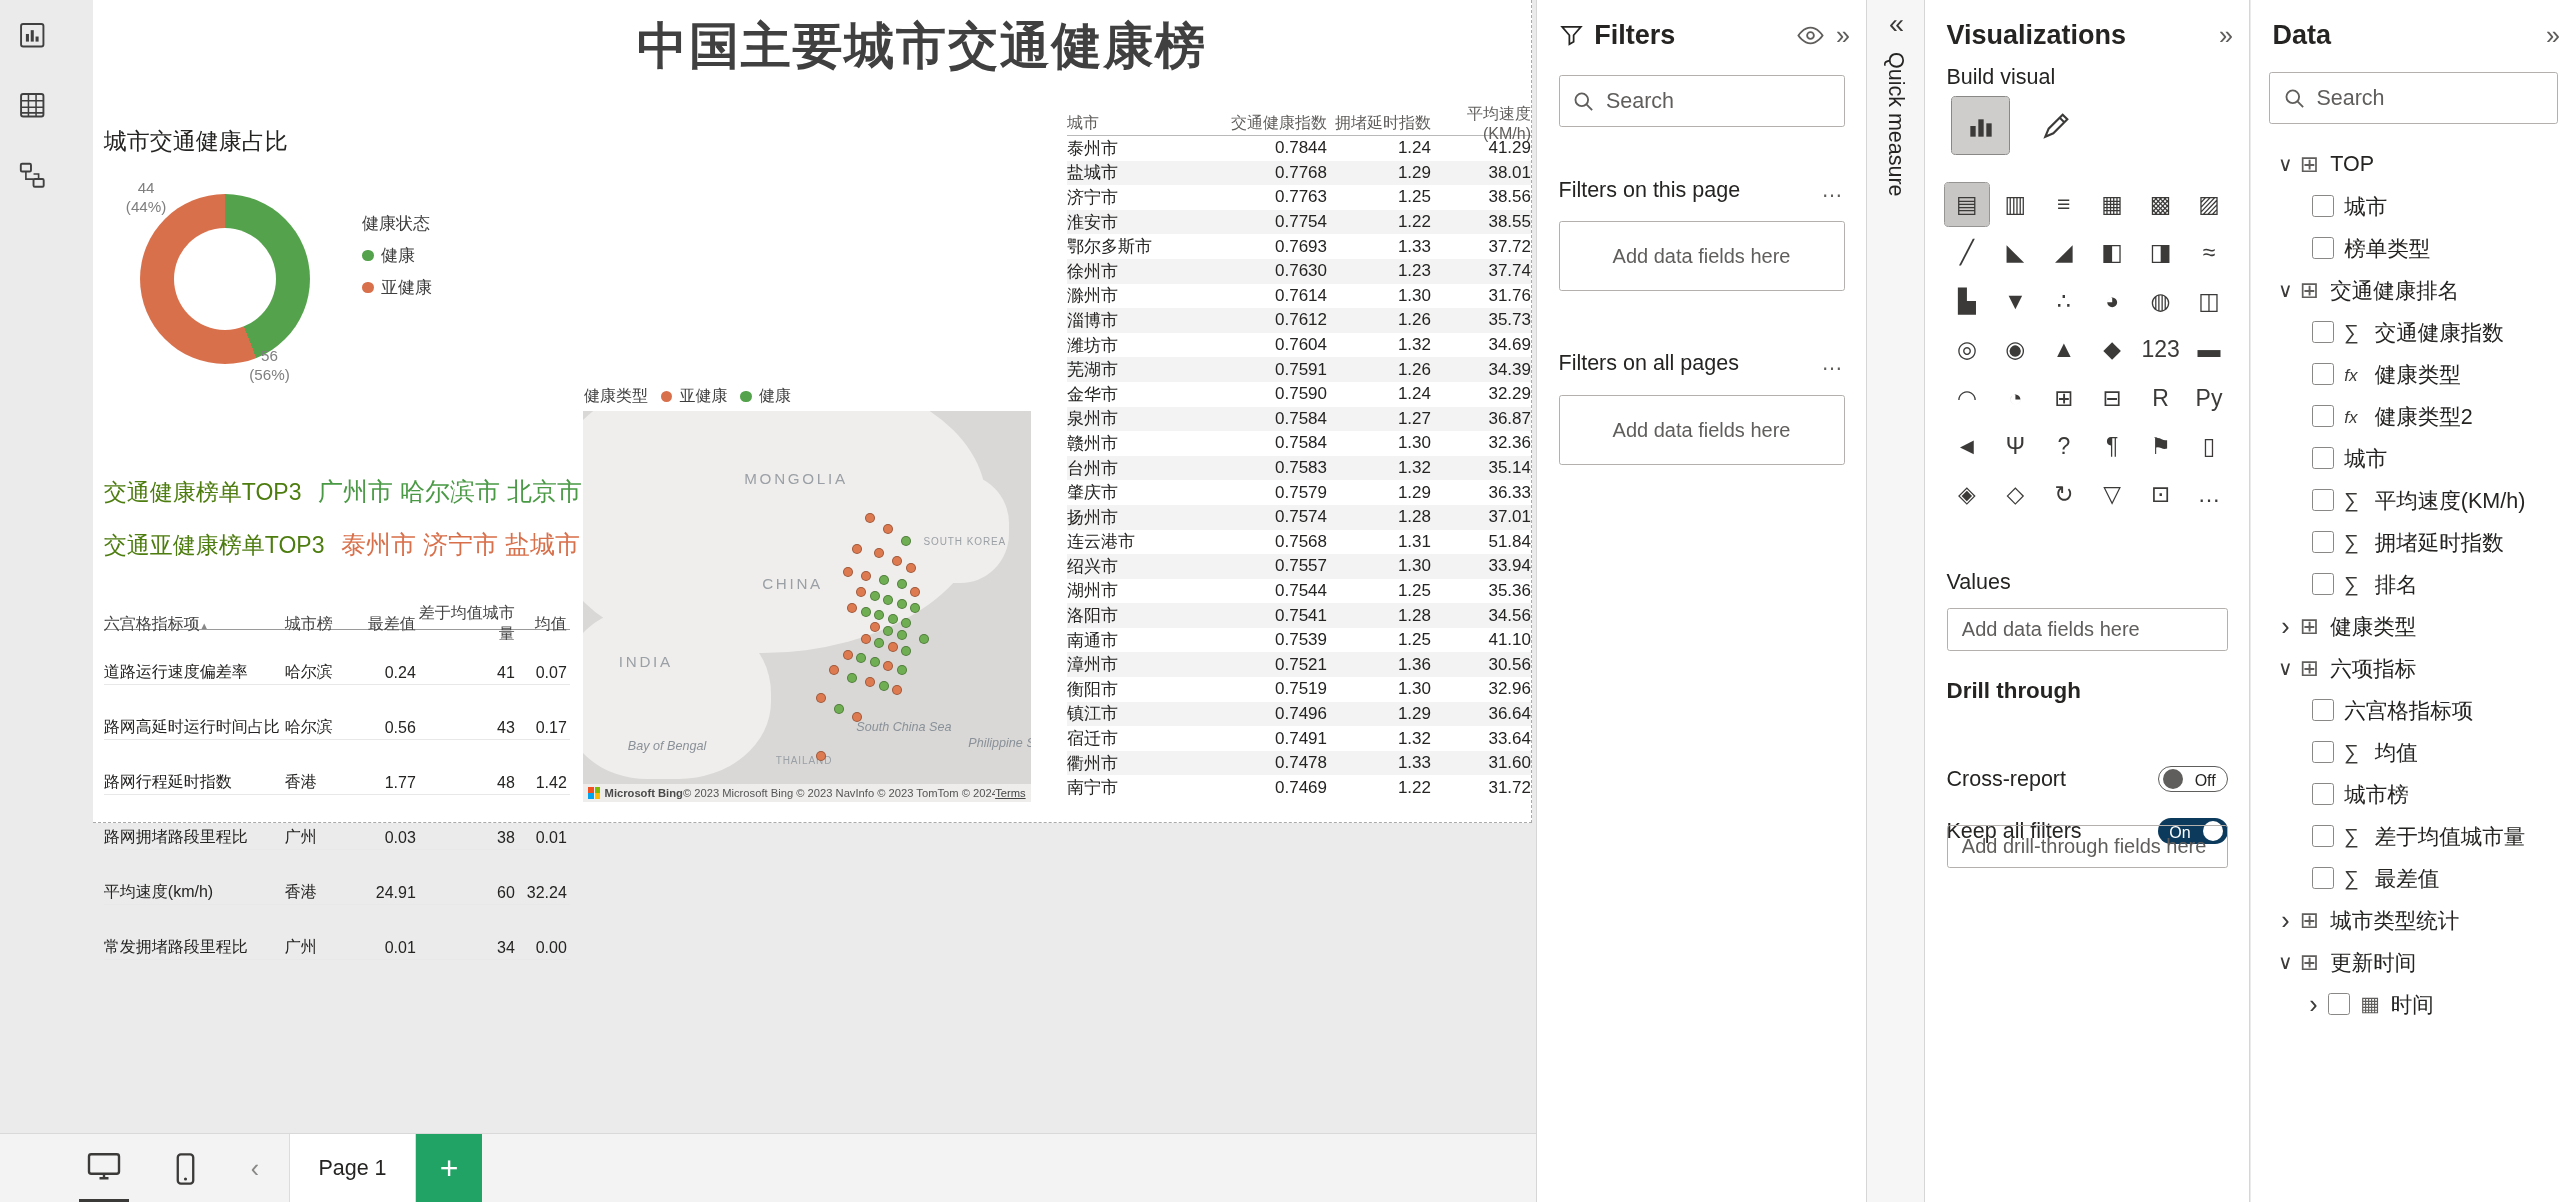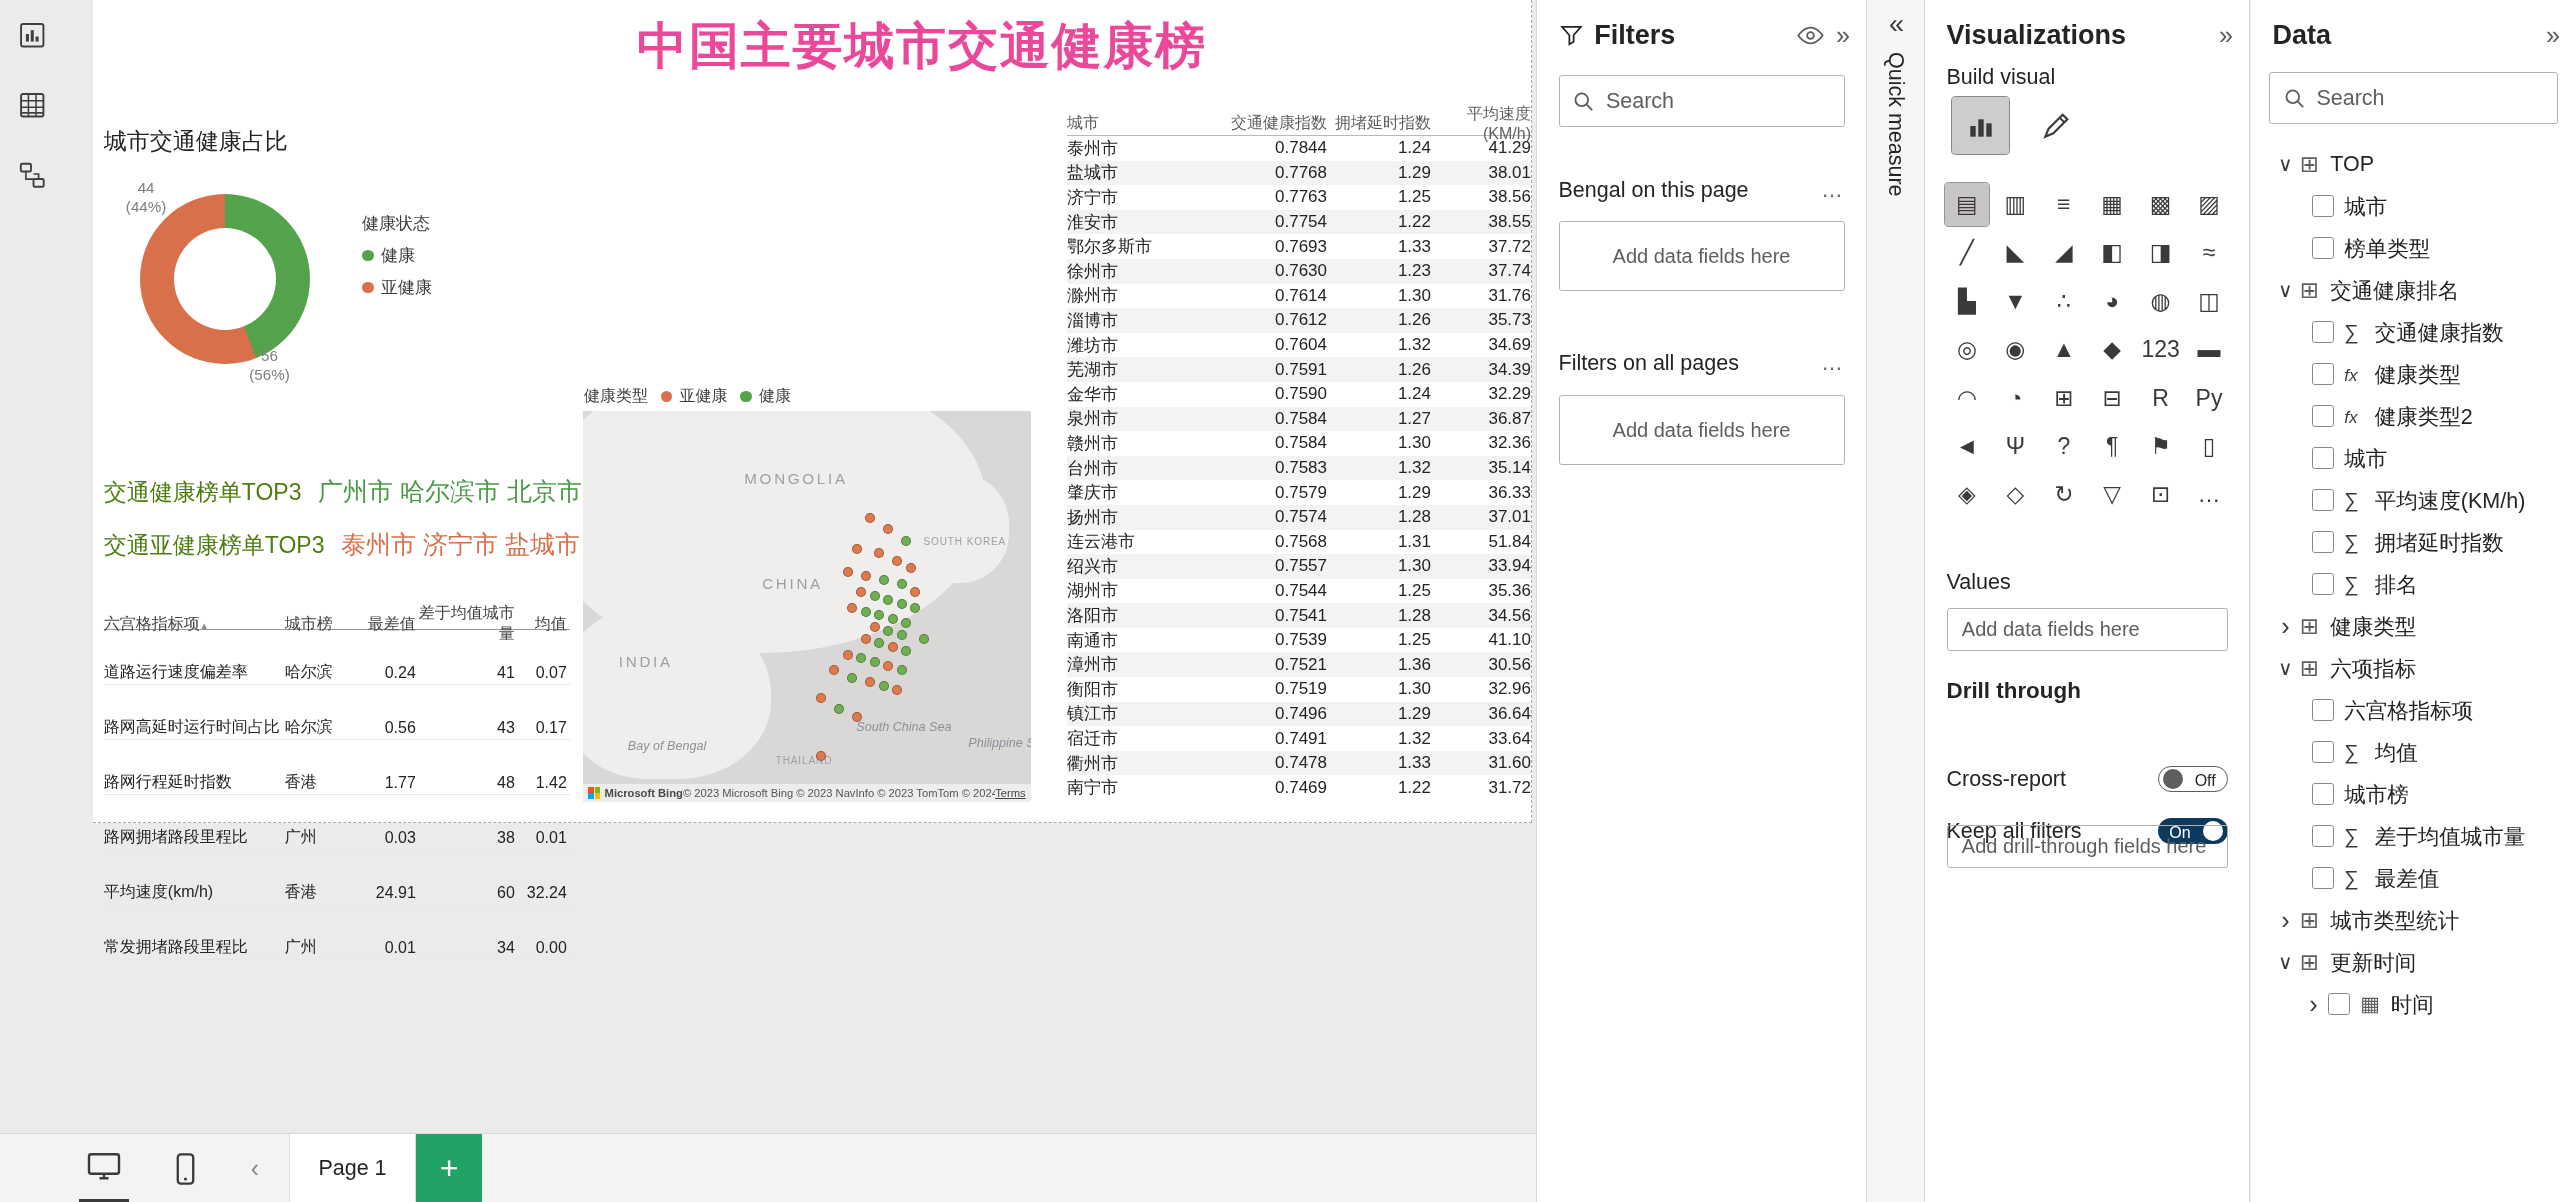--- a/index.html
+++ b/index.html
@@ -13,21 +13,21 @@
   #filters-pane{ position:absolute; left:1536px; top:0; width:330px; height:1202px; background:#fff; border-left:0.9px solid #d6d6d6; }
   #qm-strip    { position:absolute; left:1866px; top:0; width:59px; height:1202px; background:#f6f6f6; border-left:0.9px solid #d6d6d6; border-right:0.9px solid #d6d6d6; }
   #viz-pane    { position:absolute; left:1925px; top:0; width:325px; height:1202px; background:#fff; border-right:0.9px solid #d6d6d6; }
   #data-pane   { position:absolute; left:2251px; top:0; width:325px; height:1202px; background:#fff; }
 
   
   .rail-btn { position:absolute; left:12.6px; width:39px; height:39px; display:flex; align-items:center; justify-content:center; border-radius:3.6px; }
 
   
   #report-page { position:absolute; left:28px; top:0; width:1439px; height:823px; background:#fff; border-right:1.8px dashed #aaa; border-bottom:1.8px dashed #aaa; }
-  #page-title { position:absolute; left:0; top:12.6px; width:1658px; text-align:center; font-size:50px; font-weight:700; color:#ec4899; letter-spacing:1.8px; }
+  #page-title { position:absolute; left:0; top:12.6px; width:1658px; text-align:center; font-size:50px; font-weight:700; color:#404040; letter-spacing:1.8px; }
 
   
   #donut-title { position:absolute; left:10.8px; top:126px; font-size:23px; color:#252423; }
   #donut { position:absolute; left:47px; top:194px; width:170px; height:170px; border-radius:50%;
            background:conic-gradient(#54a24b 0 44%, #d9704c 44% 100%); }
   #donut::after { content:""; position:absolute; left:34px; top:34px; width:102px; height:102px; border-radius:50%; background:#fff; }
   .callout { position:absolute; width:81px; text-align:center; font-size:15.2px; line-height:1.25; color:#7f7f7f; }
   #donut-callouts .callout:nth-of-type(1) { left:12.6px; top:178px; }
   #donut-callouts .callout:nth-of-type(2) { left:136px; top:346px; }
   #donut-legend { position:absolute; left:269px; top:212px; font-size:17px; color:#3f3f3f; }
@@ -691,21 +691,21 @@
   <div class="searchbox" id="f-search">
     <span>
       <svg width="23" height="23" viewBox="0 0 20 20">
           <circle cx="8.5" cy="8.5" r="5.5" fill="none" stroke="#605e5c" stroke-width="1.6"></circle>
           <path d="M12.8 12.8L17.5 17.5" stroke="#605e5c" stroke-width="1.6"></path>
         </svg>
     </span>
     <input type="text" placeholder="Search" style="">
   </div>
   <div class="section-label" id="f-sec1">
-    <span>Bengal on this page</span>
+    <span>Filters on this page</span>
     <span class="spacer"></span>
     <span class="more-ic">…</span>
   </div>
   <div class="add-box center" id="f-box1">
     <span>Add data fields here</span>
   </div>
   <div class="section-label" id="f-sec2">
     <span>Filters on all pages</span>
     <span class="spacer"></span>
     <span class="more-ic">…</span>

